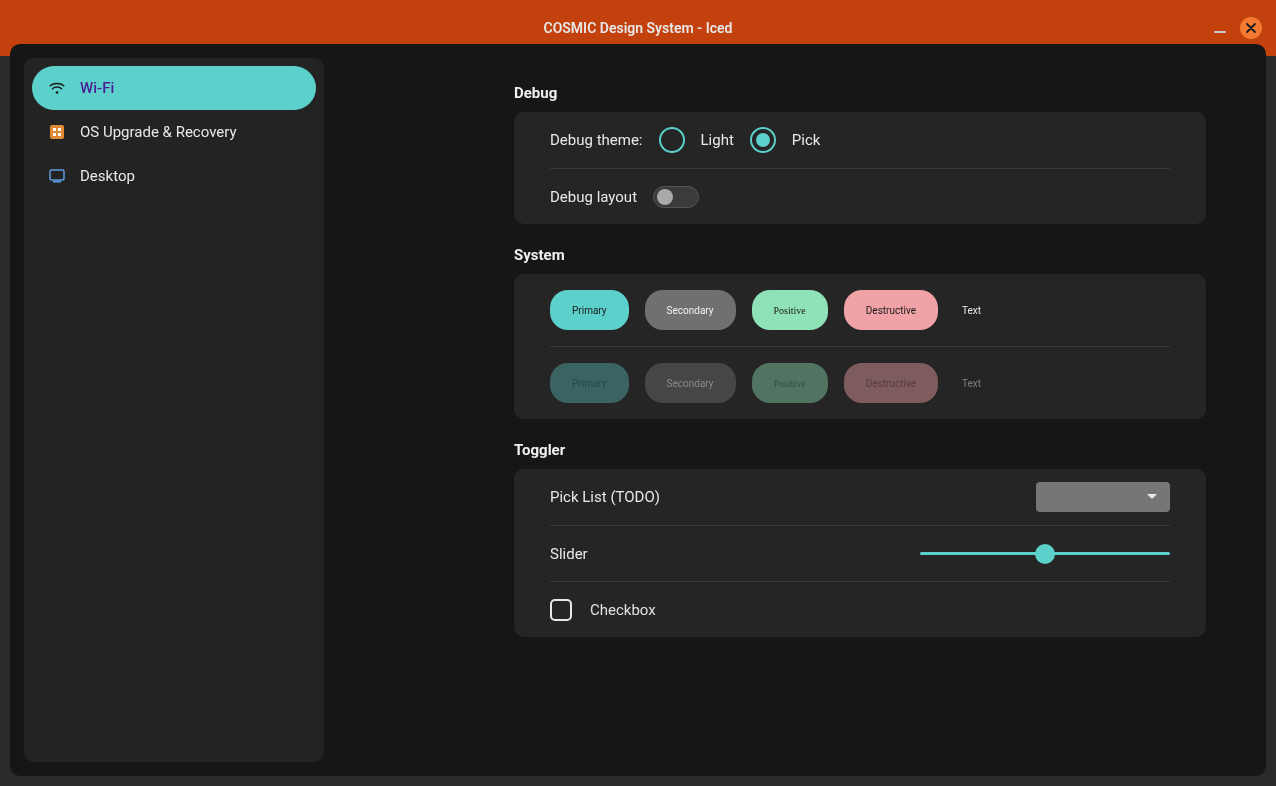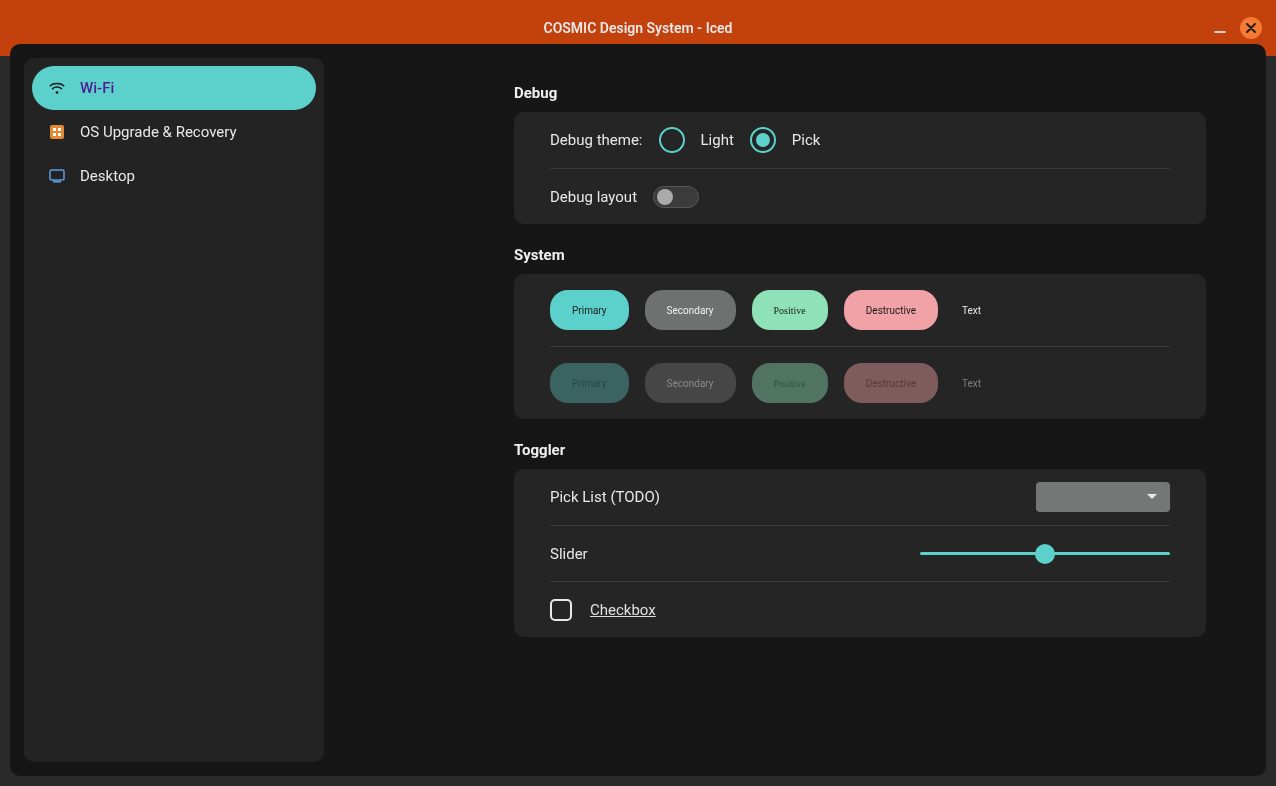--- a/index.html
+++ b/index.html
@@ -180,18 +180,18 @@
       </div>
       <div class="row">
         <span class="row-left">Slider</span>
         <span class="slider-wrap">
           <span class="slider-track"></span>
           <span class="slider-thumb"></span>
         </span>
       </div>
       <div class="row" style="justify-content:flex-start; gap:18px;">
         <span class="checkbox"></span>
-        <span style="font-size:15px;text-decoration:underline;">Checkbox</span>
+        <span style="font-size:15px;">Checkbox</span>
       </div>
     </div>
 
   </div>
 </div>
 
 </body></html>

